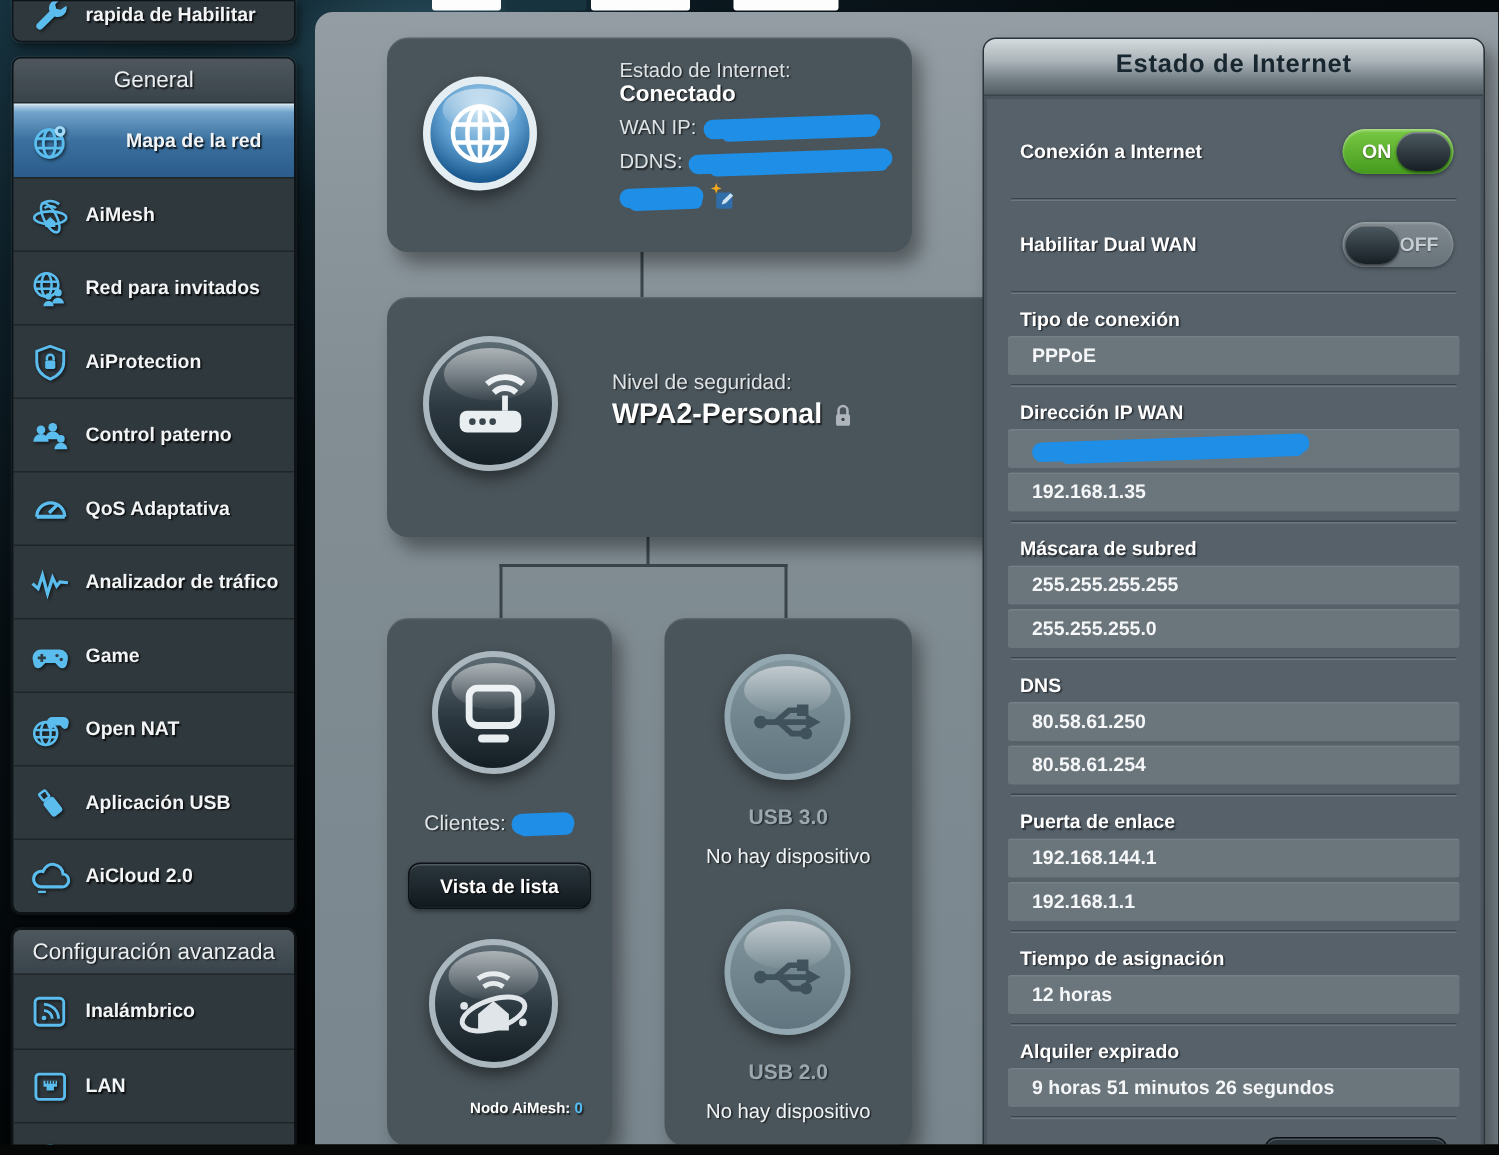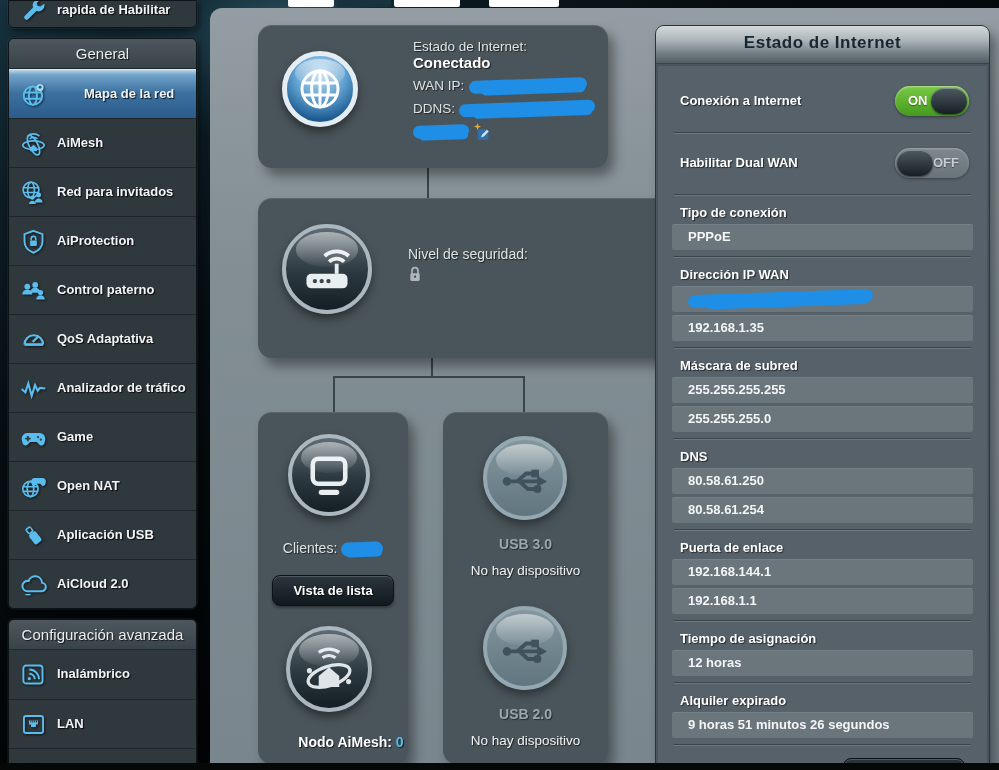--- a/index.html
+++ b/index.html
@@ -75,21 +75,21 @@
   #card-clients { left:48px; top:404px; width:150px; height:352px; text-align:center; }
   #card-clients .circ1 { left:30px; top:22px; width:82px; height:82px; }
   #card-clients .circ1 svg { width:52px; height:52px; }
   #card-clients .cl-row { position:absolute; left:0; right:0; top:128px; font-size:14px; }
   .list-btn { position:absolute; left:14px; top:163px; width:122px; height:31px; border:1px solid #0b1114;
               border-radius:8px; color:#fff; font-weight:bold; font-size:13px; cursor:pointer;
               background:linear-gradient(180deg,#2b363c,#10191e); box-shadow:inset 0 1px 0 rgba(255,255,255,.18), 0 2px 3px rgba(0,0,0,.35);
               text-shadow:1px 1px 1px rgba(0,0,0,.8); }
   #card-clients .circ2 { left:28px; top:214px; width:86px; height:86px; }
   #card-clients .circ2 svg { width:56px; height:56px; }
-  #card-clients .mesh-row { position:absolute; left:0; right:0; top:322px; font-size:14px;padding-left:36px; }
+  #card-clients .mesh-row { position:absolute; left:0; right:0; top:322px; font-size:10px;padding-left:36px; }
   .mesh-count { color:#55bdf4; font-weight:bold; }
 
   #card-usb { left:233px; top:404px; width:165px; height:352px; text-align:center;padding-left:30px; }
   #card-usb .circU1 { left:40px; top:24px; width:84px; height:84px; }
   #card-usb .circU2 { left:40px; top:194px; width:84px; height:84px; }
   #card-usb .big-circle svg { width:54px; height:54px; opacity:.92; }
   .usb-port { position:absolute; left:0; right:0; color:#9aa7ae; font-weight:bold; font-size:14px;
               text-shadow:1px 1px 1px rgba(0,0,0,.5); }
   .usb-status { position:absolute; left:0; right:0; color:#f0f3f5; font-size:13.5px;
                 text-shadow:1px 1px 1px rgba(0,0,0,.6); }
@@ -396,20 +396,21 @@
                 <circle cx="7" cy="17" r=".9"></circle>
                 <circle cx="9.8" cy="17" r=".9"></circle>
                 <circle cx="12.6" cy="17" r=".9"></circle>
               </g>
             </svg>
           </span>
       </div>
       <div class="txt">
         <div class="map-label" style="font-size:14px;">Nivel de seguridad:</div>
         <div class="map-strong sec-val">
+          <span>WPA2-Personal</span>
           <span style="display:flex;">
               <svg viewBox="0 0 16 20">
                 <path d="M4.5 9V5.5a3.5 3.5 0 0 1 7 0V9" fill="none" stroke="#aeb6bb" stroke-width="2"></path>
                 <rect x="2.5" y="8.5" width="11" height="9" rx="1.5" fill="#aeb6bb"></rect>
                 <circle cx="8" cy="12.5" r="1.3" fill="#3a4248"></circle>
               </svg>
             </span>
         </div>
       </div>
     </section>

